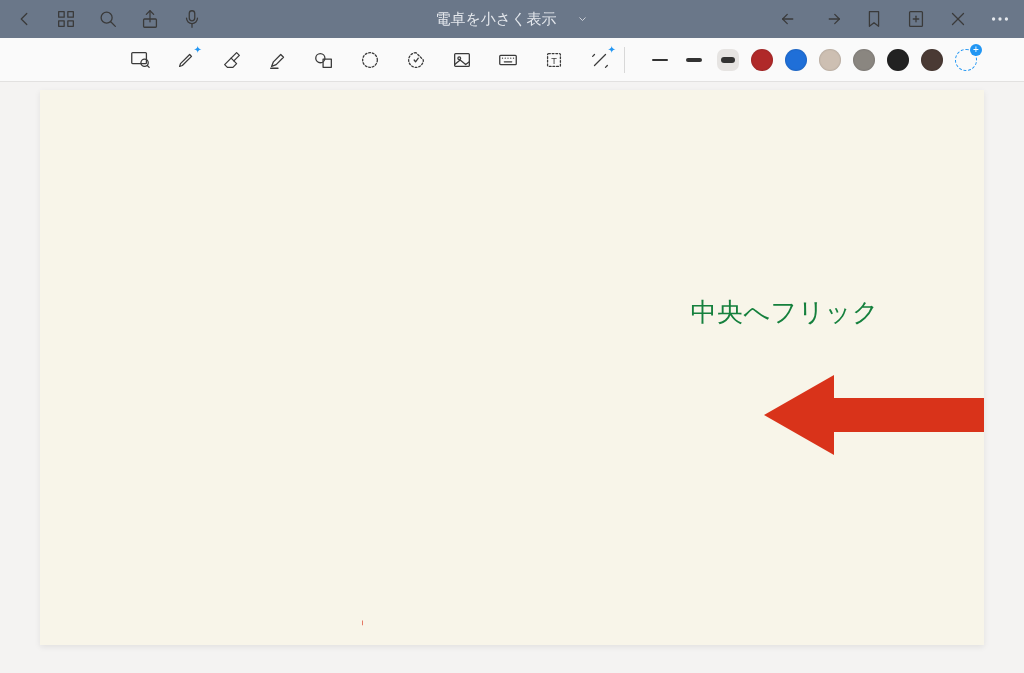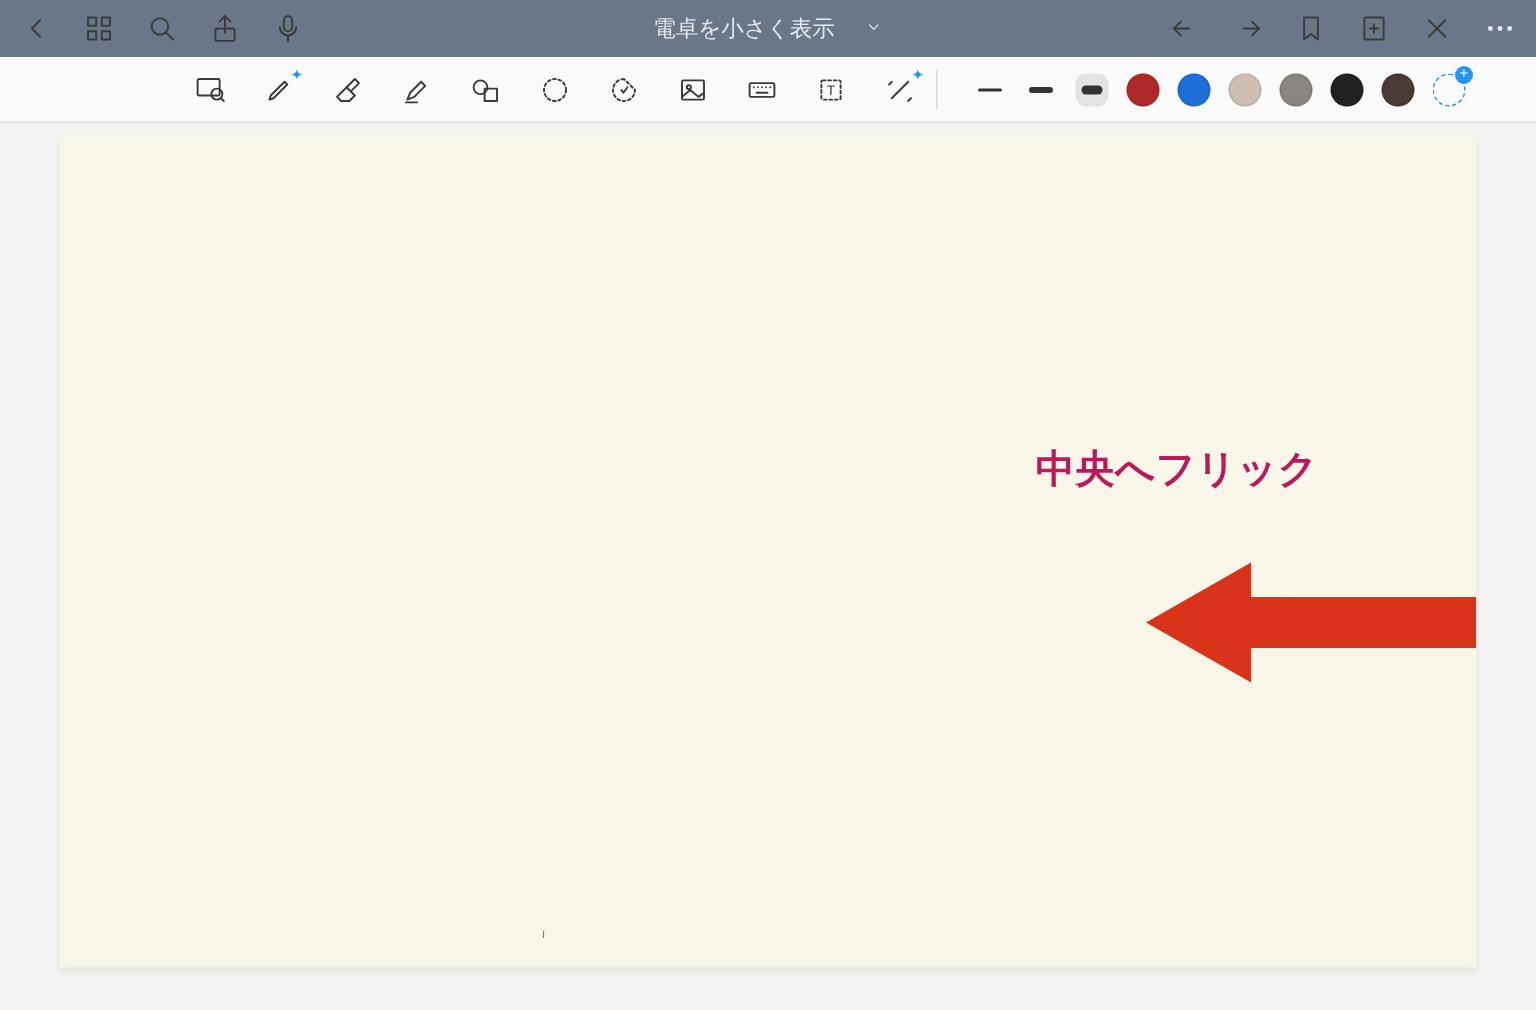--- a/index.html
+++ b/index.html
@@ -18,21 +18,21 @@
     .blue-spark { position:absolute; top:-2px; right:-2px; color:#2196f3; font-size:10px; }
     .divider { width:1px; height:26px; background:#d8d8d8; margin:0 10px; }
     .stroke-sample { width:22px; height:22px; display:flex; align-items:center; justify-content:center; }
     .stroke-line { background:#333; border-radius:3px; }
     .selected-stroke { background:#e6e4e2; border-radius:7px; padding:4px; }
     .color-swatch { width:22px; height:22px; border-radius:50%; box-shadow:inset 0 0 2px rgba(0,0,0,0.25); }
     .dashed-circle { width:22px; height:22px; border:1.5px dashed #2196f3; border-radius:50%; position:relative; }
     .dashed-circle::after { content:"+"; position:absolute; top:-6px; right:-6px; width:12px; height:12px; background:#2196f3; color:#fff; border-radius:50%; font-size:10px; display:flex; align-items:center; justify-content:center; line-height:1; }
     .canvas-wrap { padding:8px 40px 28px 40px; height:591px; }
     .canvas { background:#f8f5e9; width:100%; height:100%; box-shadow:0 2px 6px rgba(0,0,0,0.08); position:relative; overflow:hidden; }
-    .annotation-text { position:absolute; top:205px; right:105px; color:#be185d; font-size:26px; font-weight:700; letter-spacing:0.5px; }
+    .annotation-text { position:absolute; top:205px; right:105px; color:#15803d; font-size:26px; font-weight:400; letter-spacing:0.5px; }
     .annotation-arrow { position:absolute; top:280px; right:-40px; }
     .annotation-arrow svg { fill:#d9331a; }
     .watermark { position:absolute; bottom:26px; left:56px; color:#a8a5a0; font-size:22px; letter-spacing:0.5px; }
     .red-tick { position:absolute; bottom:20px; left:320px; width:6px; height:4px; color:#d9331a; font-size:8px; }
   </style>
 </head>
 <body>
 
 <div class="titlebar">
   <div class="titlebar-left">

